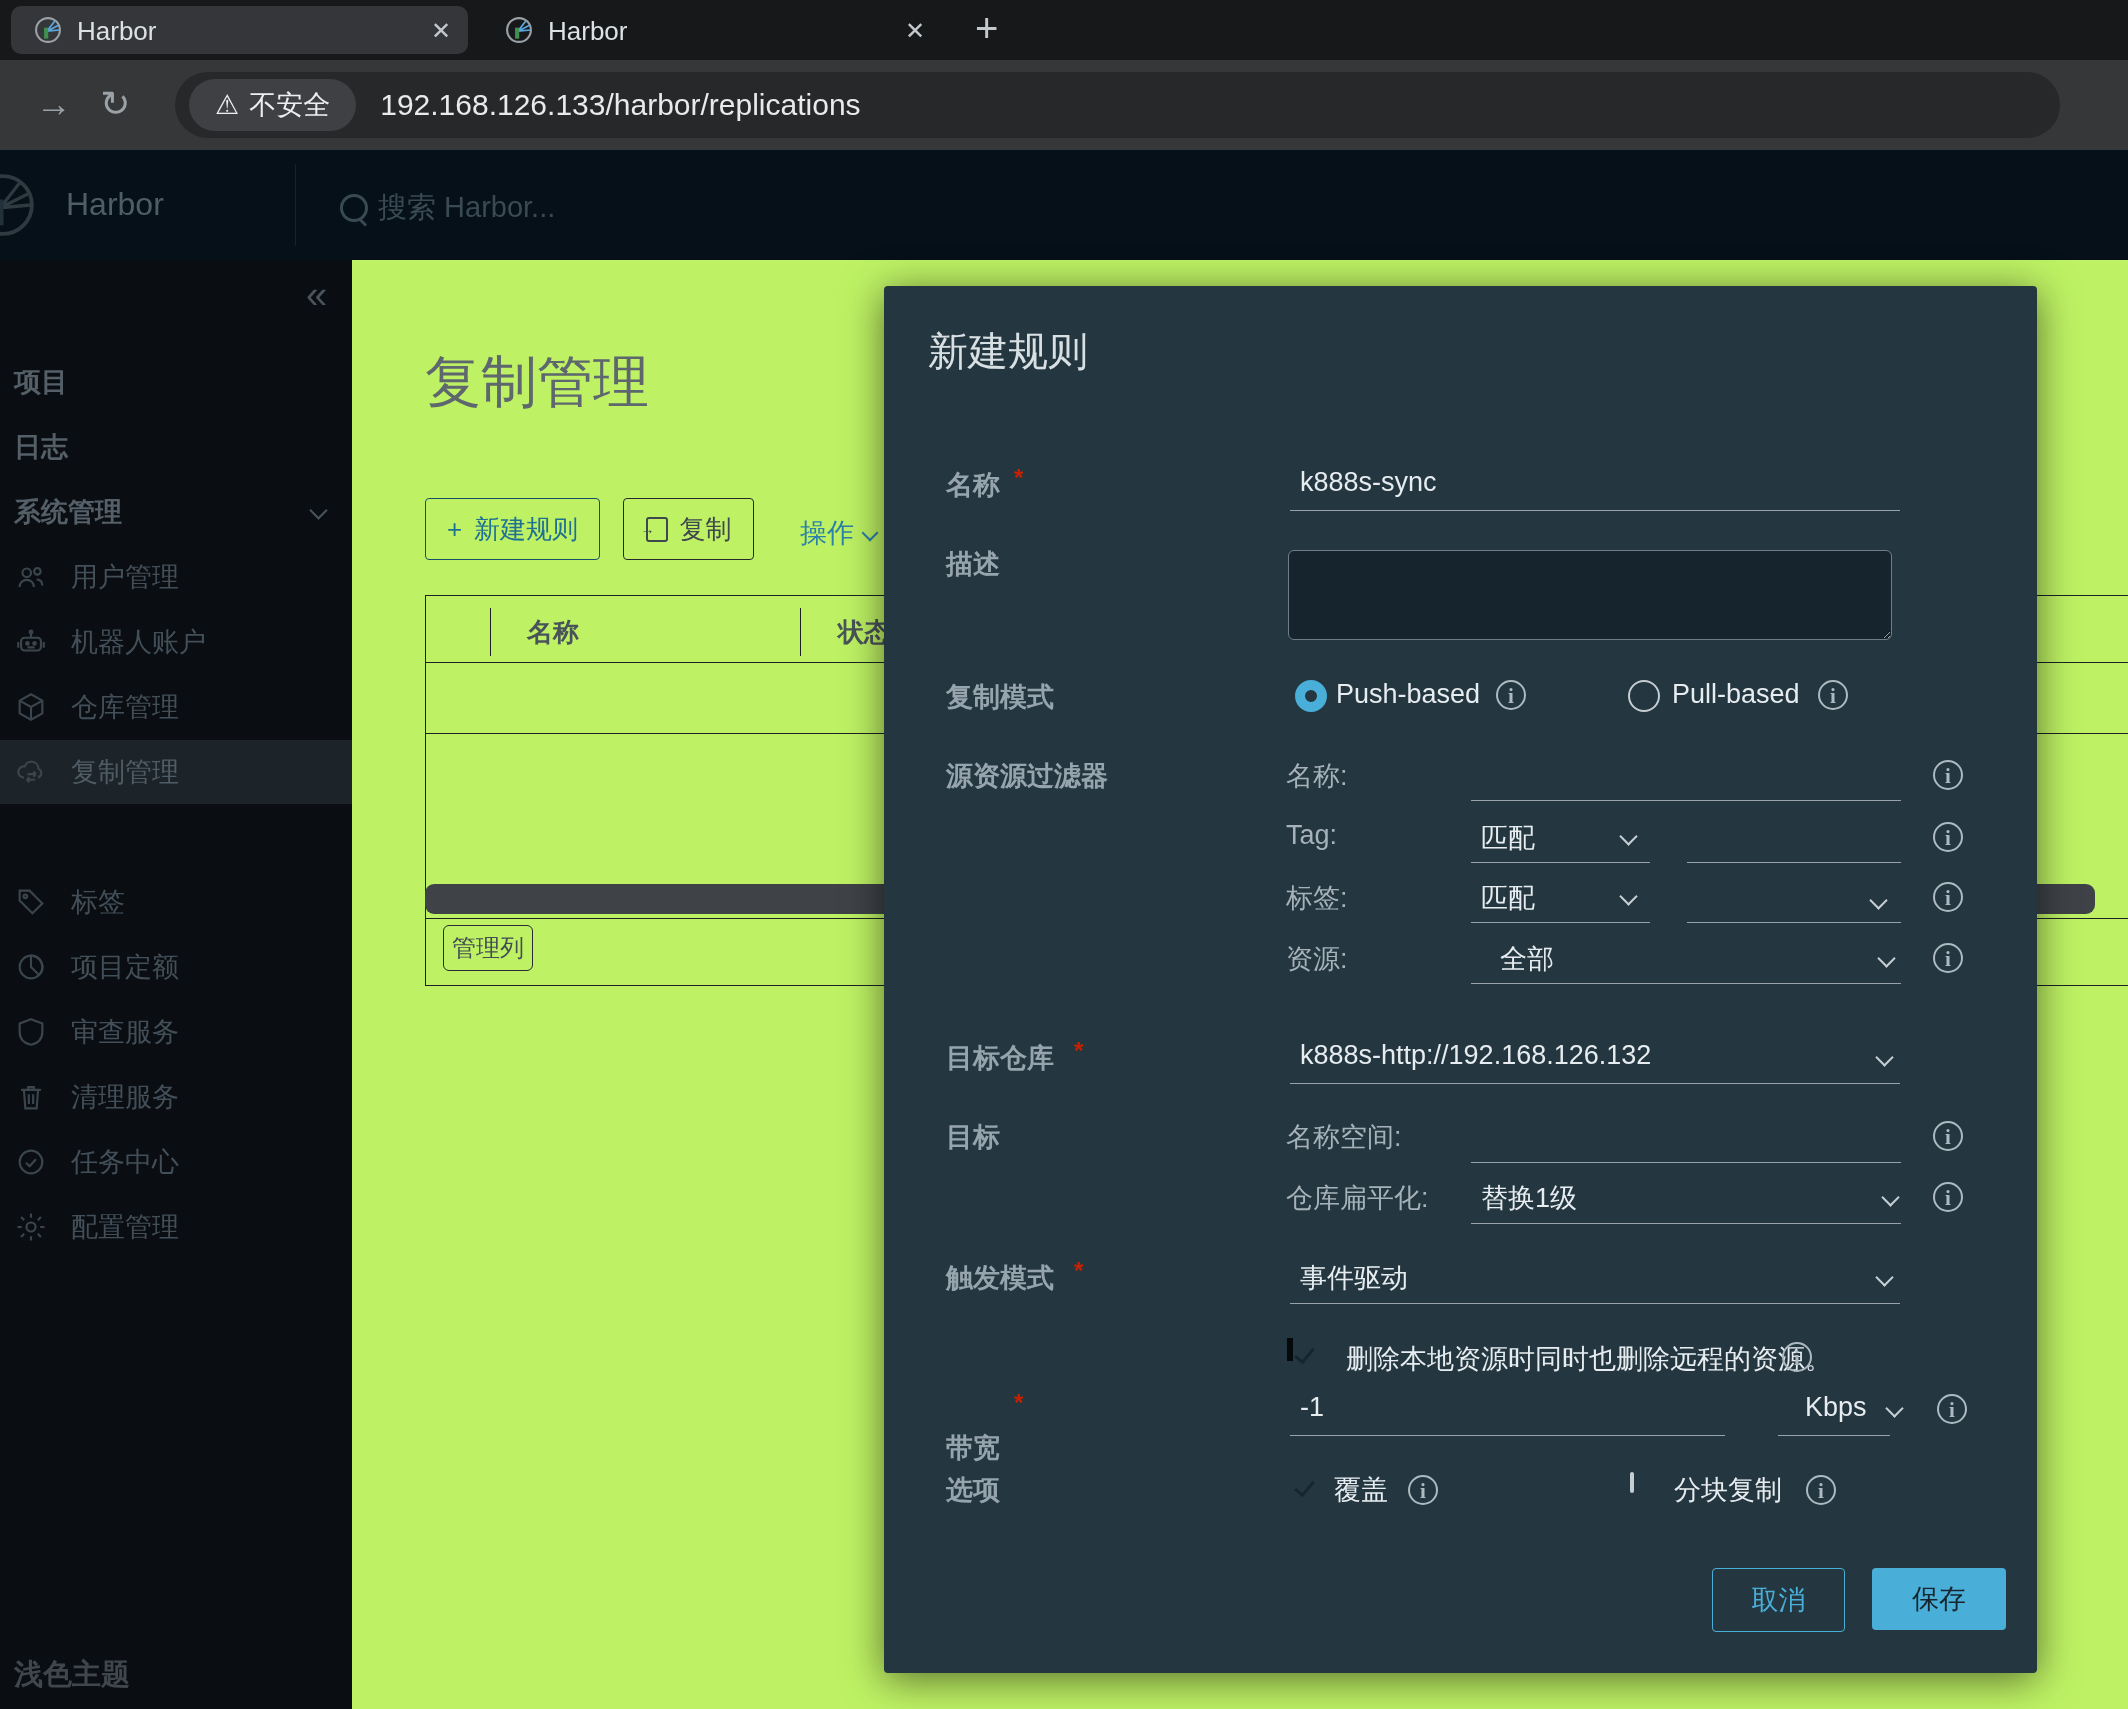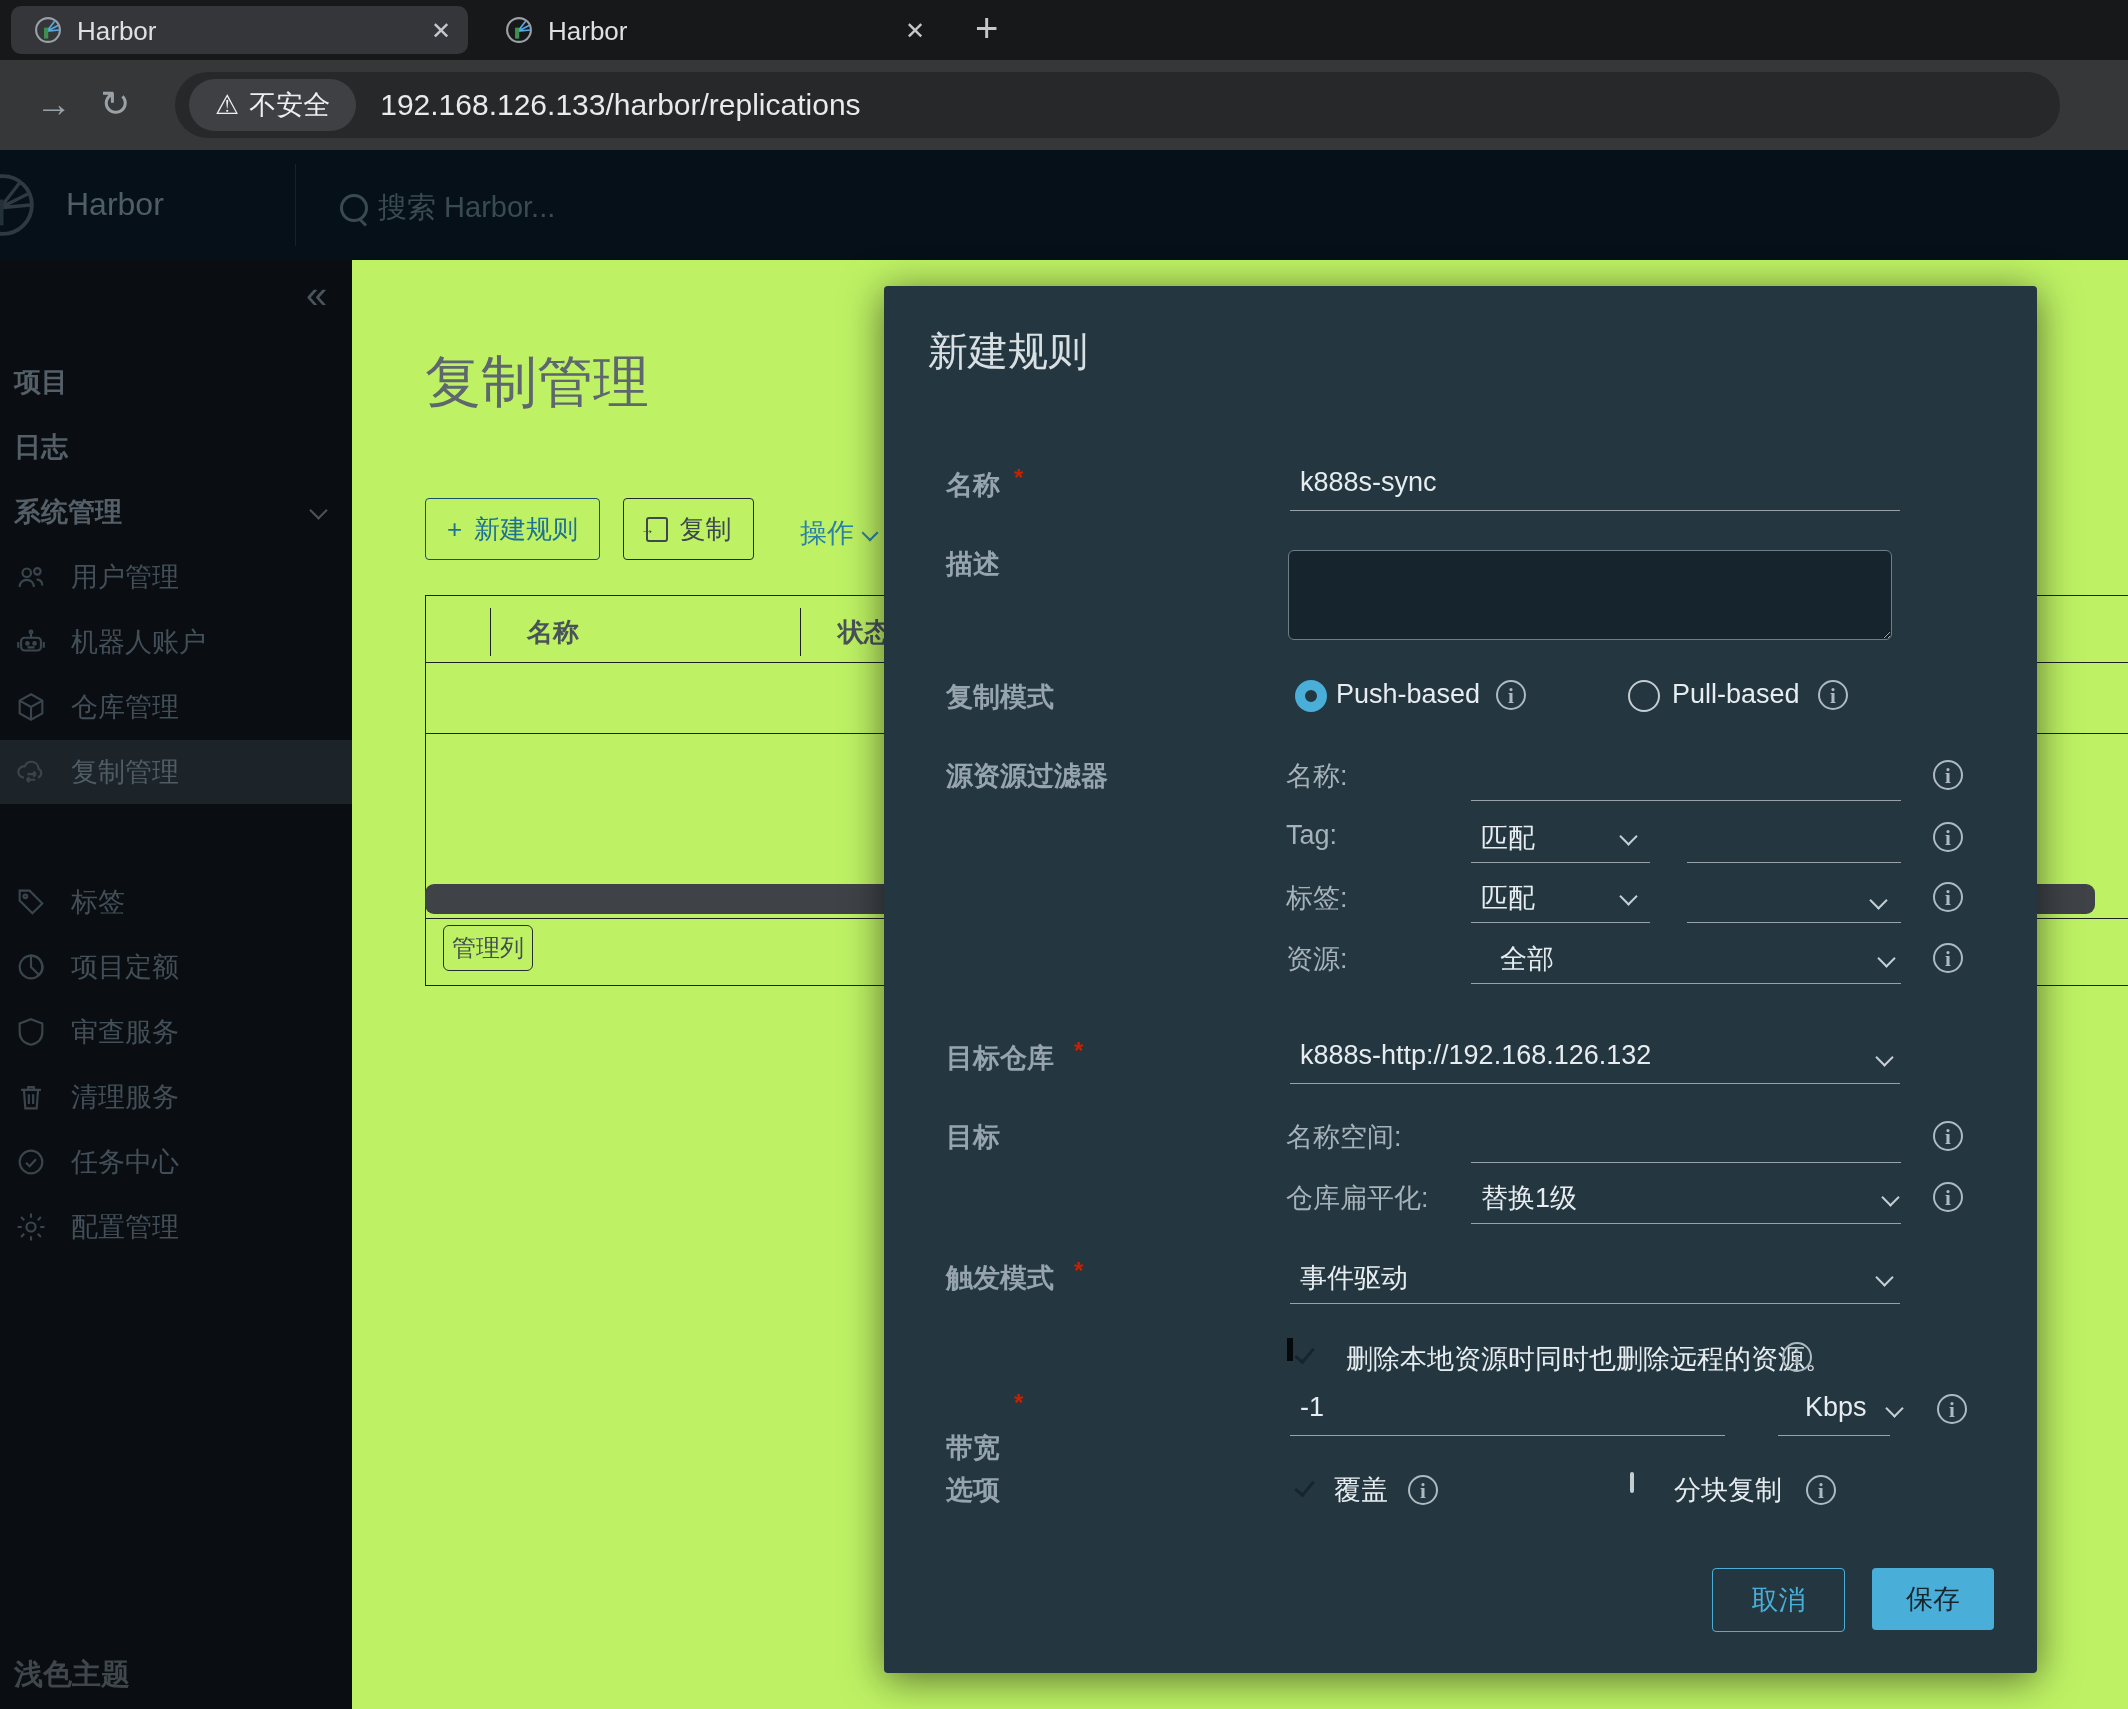--- a/index.html
+++ b/index.html
@@ -357,18 +357,18 @@
     <span class="ab val" style="left:450px;top:1186px;">覆盖</span>
     <span class="ab info" style="left:524px;top:1189px;">i</span>
     <span class="ab cb unchecked" style="left:746px;top:1188px;"></span>
     <span class="ab val" style="left:790px;top:1186px;">分块复制</span>
     <span class="ab info" style="left:922px;top:1189px;">i</span>
 
     
     <div class="ab btn-cancel" style="left:828px;top:1282px;width:131px;height:62px;">
       <span>取消</span>
     </div>
-    <div class="ab btn-save" style="left:988px;top:1282px;width:122px;height:62px;">
+    <div class="ab btn-save" style="left:988px;top:1282px;width:134px;height:62px;">
       <span>保存</span>
     </div>
   </div>
 
 </div>
 
 </body></html>

